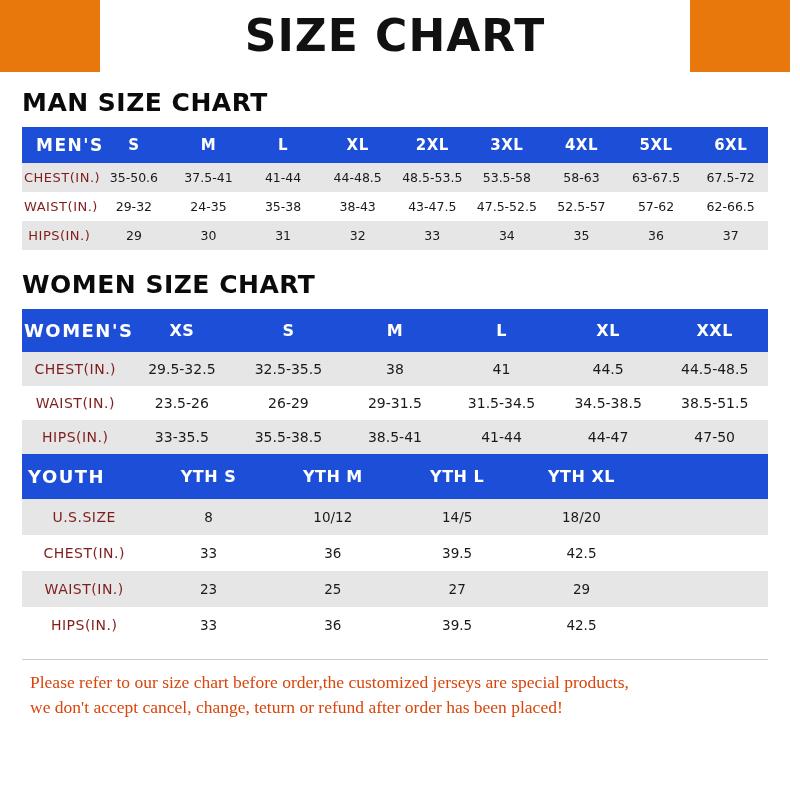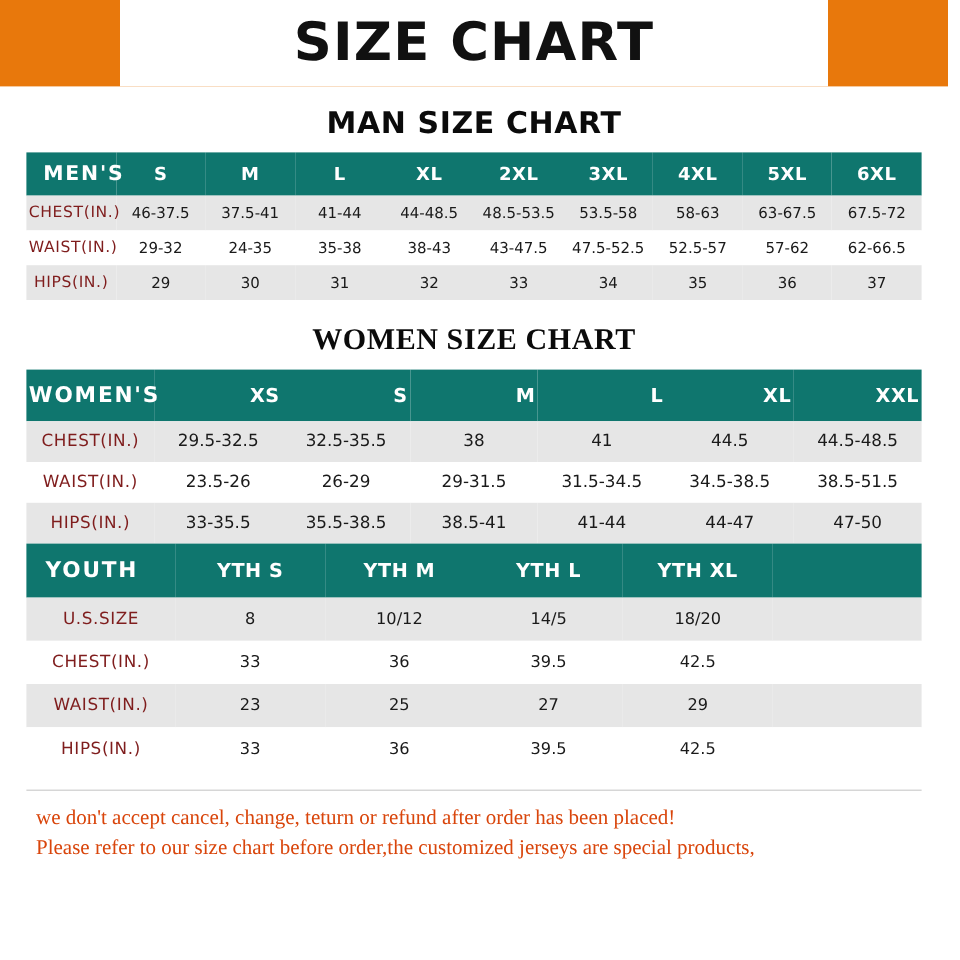--- a/index.html
+++ b/index.html
@@ -49,43 +49,43 @@
     line-height: 72px;
     white-space: nowrap;
   }
   
   .content {
     flex: 1;
     padding: 0 22px;
     box-sizing: border-box;
   }
   .section-title {
-    text-align: center;
+    text-align: left;
     font-family: "DejaVu Sans", sans-serif;
     font-weight: bold;
     font-size: 25px;
     color: #0b0b0b;
     letter-spacing: 0.5px;
   }
   .sec1 .section-title { margin: 16px 0 10px; }
-  .sec2 .section-title { margin: 20px 0 10px; font-family: Liberation Serif, serif; }
+  .sec2 .section-title { margin: 20px 0 10px; }
   .sec3 .section-title { margin: 22px 0 10px; }
 
   table.size-table {
     width: 100%;
     border-collapse: collapse;
     table-layout: fixed;
   }
   table.size-table td, table.size-table th {
     text-align: center;
     font-family: "DejaVu Sans", sans-serif;
   }
   
   .size-table thead tr {
-    background: #0f766e;
+    background: #1d4ed8;
   }
   .size-table thead th {
     color: #ffffff;
     font-weight: bold;
     font-size: 15px;
     padding: 8px 2px;
     letter-spacing: 0.5px;
   }
   .size-table thead th.rowlabel {
     text-align: left;
@@ -102,26 +102,26 @@
   .size-table tbody td.rowlabel {
     font-size: 13px;
     letter-spacing: 0.5px;
     color: #7f1d1d;
   }
   .size-table tbody tr.light { background: #e6e6e6; }
   .size-table tbody tr.white { background: #ffffff; }
 
   
   .sec2 .size-table tbody td { font-size: 14px; padding: 9px 2px; }
-  .sec2 .size-table thead th { font-size: 16px; padding: 11px 2px; text-align: right; }
+  .sec2 .size-table thead th { font-size: 16px; padding: 11px 2px; }
   .sec2 .size-table thead th.rowlabel { font-size: 18px; }
   .sec2 .size-table tbody td.rowlabel { font-size: 14px; }
 
   .sec3 .size-table tbody td { font-size: 13.5px; padding: 10px 4px; }
-  .sec3 .size-table thead th { font-size: 16px; padding: 12px 16px; }
+  .sec3 .size-table thead th { font-size: 16px; padding: 12px 6px; }
   .sec3 .size-table thead th.rowlabel { font-size: 18px; }
   .sec3 .size-table tbody td.rowlabel { font-size: 14px; }
 
   
   .footer-note {
     margin-top: 16px;
     padding: 10px 8px 0;
     border-top: 1px solid #cccccc;
     color: #d9450b;
     font-family: "Liberation Serif", serif;
@@ -155,21 +155,21 @@
             <th>2XL</th>
             <th>3XL</th>
             <th>4XL</th>
             <th>5XL</th>
             <th>6XL</th>
           </tr>
         </thead>
         <tbody>
           <tr class="light">
             <td class="rowlabel">CHEST(IN.)</td>
-            <td>46-37.5</td>
+            <td>35-50.6</td>
             <td>37.5-41</td>
             <td>41-44</td>
             <td>44-48.5</td>
             <td>48.5-53.5</td>
             <td>53.5-58</td>
             <td>58-63</td>
             <td>63-67.5</td>
             <td>67.5-72</td>
           </tr>
           <tr class="white">
@@ -289,18 +289,18 @@
             <td>36</td>
             <td>39.5</td>
             <td>42.5</td>
             <td></td>
           </tr>
         </tbody>
       </table>
     </div>
 
     <div class="footer-note">
+      <div>Please refer to our size chart before order,the customized jerseys are special products,</div>
       <div>we don't accept cancel, change, teturn or refund after order has been placed!</div>
-      <div>Please refer to our size chart before order,the customized jerseys are special products,</div>
     </div>
 
   </div>
 </div>
 
 </body></html>

